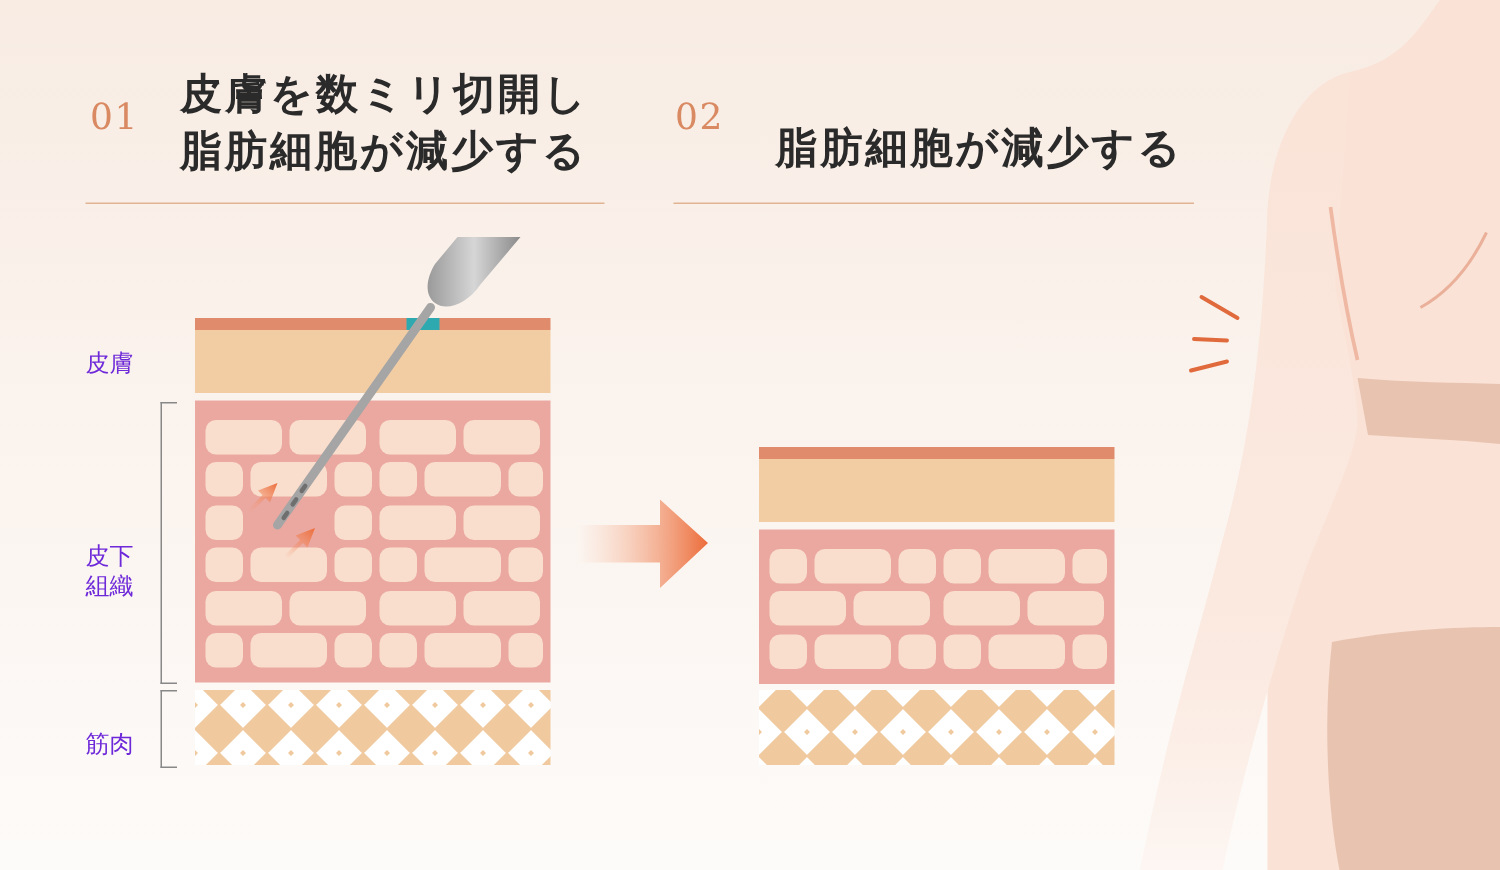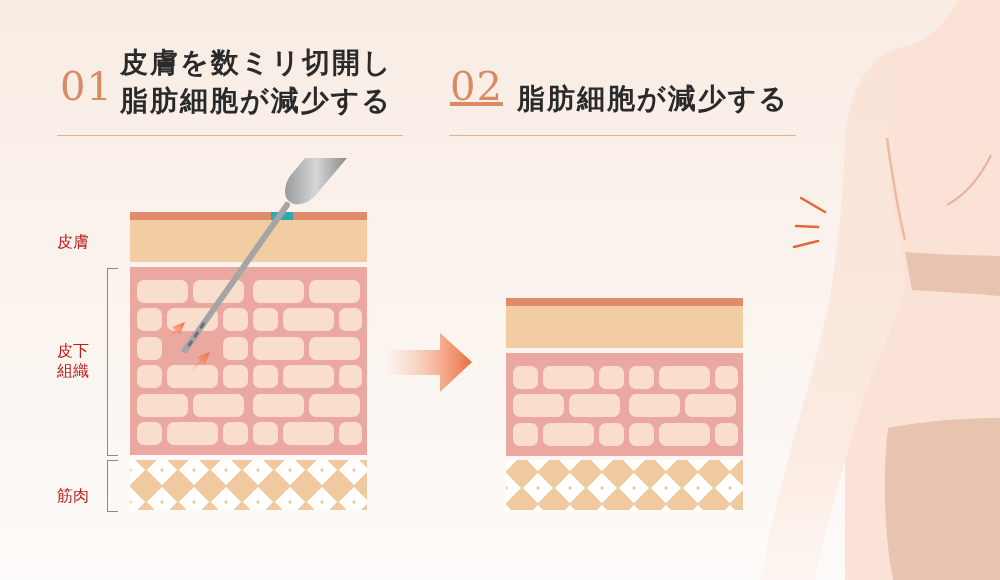--- a/index.html
+++ b/index.html
@@ -4,28 +4,28 @@
 <style>
   html, body { margin: 0; padding: 0; }
   body {
     width: 1000px; height: 580px; overflow: hidden; position: relative;
     background: linear-gradient(180deg, #f8ece3 0%, #fbf4ef 55%, #fdfbf9 100%);
     font-family: "DejaVu Sans", sans-serif;
   }
   .abs { position: absolute; }
   .step-num {
     font-family: "DejaVu Serif", "Liberation Serif", serif;
-    color: #d98a62; font-size: 40px; letter-spacing: 1px; line-height: 1;
+    color: #d98a62; font-size: 24px; letter-spacing: 1px; line-height: 1;
   }
   .step-title {
     color: #2a2a2a; font-size: 28px; font-weight: bold; line-height: 38px;
     letter-spacing: 2px; white-space: pre-line;
   }
   .rule { height: 1px; background: #e0b394; }
-  .label { color: #b91c1c; font-size: 16px; line-height: 20px; }
+  .label { color: #6d28d9; font-size: 16px; line-height: 20px; }
   .bracket {
     border: 1.5px solid #888; border-right: none; width: 10px;
   }
   svg { display: block; }
 </style>
 </head>
 <body>
 
 <svg class="abs" style="left:0;top:0" width="1000" height="580" viewBox="0 0 1000 580">
   <defs>
@@ -53,26 +53,26 @@
     <line x1="796" y1="226" x2="818" y2="227"></line>
     <line x1="794" y1="247" x2="818" y2="241"></line>
   </g>
 </svg>
 
 <div class="abs step-num" style="left:60px;top:66px;">01</div>
 <div class="abs step-title" style="left:120px;top:44px;">皮膚を数ミリ切開し
 脂肪細胞が減少する</div>
 <div class="abs rule" style="left:57px;top:135px;width:346px;"></div>
 
-<div class="abs step-num" style="left:450px;top:66px;text-decoration:underline;">02</div>
+<div class="abs step-num" style="left:450px;top:66px;">02</div>
 <div class="abs step-title" style="left:517px;top:80px;">脂肪細胞が減少する</div>
 <div class="abs rule" style="left:449px;top:135px;width:347px;"></div>
 
 <div class="abs label" style="left:57px;top:232px;">皮膚</div>
-<div class="abs label" style="left:57px;top:341px;white-space:pre-line;">皮下
+<div class="abs label" style="left:57px;top:361px;white-space:pre-line;">皮下
 組織</div>
 <div class="abs label" style="left:57px;top:486px;">筋肉</div>
 
 <div class="abs bracket" style="left:107px;top:268px;height:186px;"></div>
 <div class="abs bracket" style="left:107px;top:460px;height:50px;"></div>
 
 <svg class="abs" style="left:130px;top:150px" width="240" height="365" viewBox="0 0 240 365">
   <defs>
     <linearGradient id="cannulaHead" x1="0" y1="0" x2="1" y2="0">
       <stop offset="0" stop-color="#9a9a9a"></stop>

